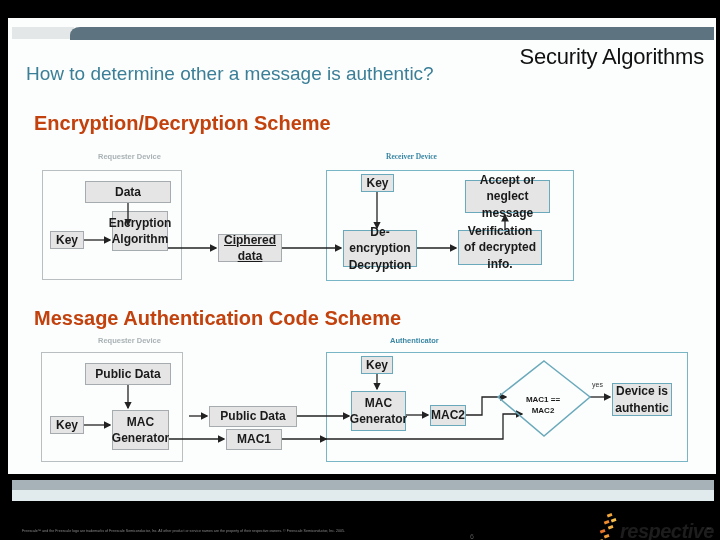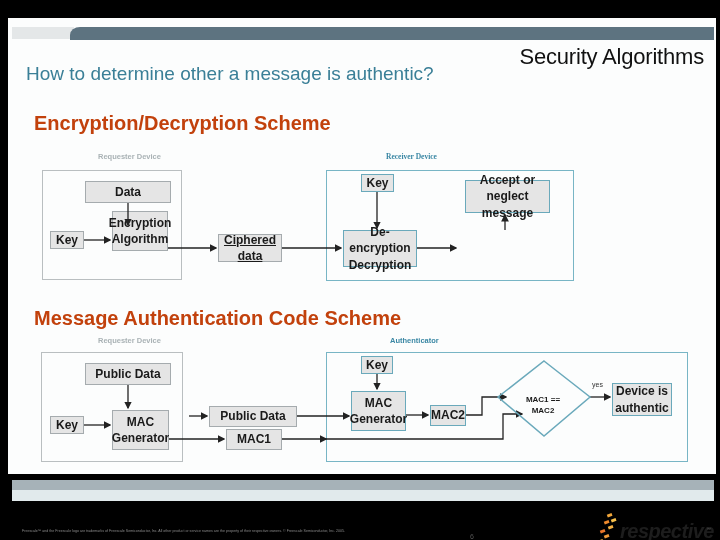--- a/index.html
+++ b/index.html
@@ -104,20 +104,22 @@
   <div class="box gray" style="left:77px; top:163px; width:86px; height:22px;">Data</div>
   <div class="box gray" style="left:42px; top:213px; width:34px; height:18px;">Key</div>
   <div class="box gray" style="left:104px; top:193px; width:56px; height:40px;">Encryption
 Algorithm</div>
   <div class="box gray" style="left:210px; top:216px; width:64px; height:28px;text-decoration:underline;">Ciphered
 data</div>
 
   <div class="box blue" style="left:353px; top:156px; width:33px; height:18px;">Key</div>
   <div class="box blue" style="left:335px; top:212px; width:74px; height:37px;">De-encryption
 Decryption</div>
+  <div class="box blue" style="left:450px; top:212px; width:84px; height:35px;">Verification
+of decrypted info.</div>
   <div class="box blue" style="left:457px; top:162px; width:85px; height:33px;">Accept or neglect
 message</div>
 
   <div class="section-heading" style="top:289px;">Message Authentication Code Scheme</div>
 
   <div class="group-label gray" style="left:60px; top:318px;">Requester Device</div>
   <div class="group gray" style="left:33px; top:334px; width:142px; height:110px;"></div>
 
   <div class="group-label blue" style="left:352px; top:318px;">Authenticator</div>
   <div class="group blue" style="left:318px; top:334px; width:362px; height:110px;"></div>

